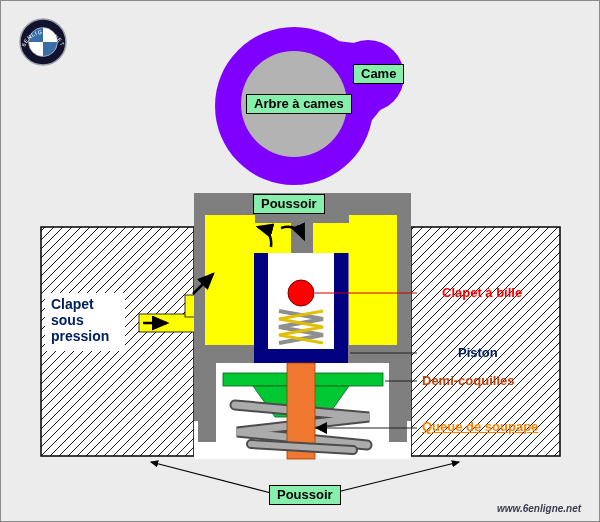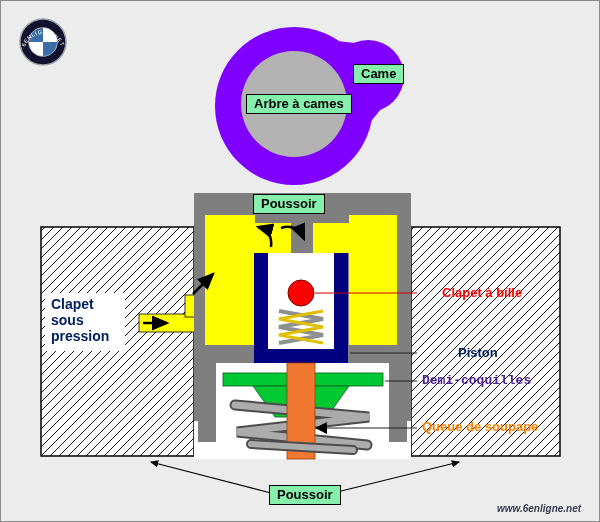--- a/index.html
+++ b/index.html
@@ -3,21 +3,21 @@
 <meta charset="utf-8">
 <style>
   html,body{margin:0;padding:0;background:#d8d8d8;font-family:"Liberation Sans",sans-serif;}
   #stage{position:relative;width:600px;height:522px;background:#ececec;border:1px solid #8a8a8a;overflow:hidden;box-sizing:border-box;}
   #schematic{position:absolute;left:0;top:0;}
   .label-box{position:absolute;background:#86efac;border:1px solid #000;color:#000;
              font-size:13px;font-weight:bold;padding:1px 7px;white-space:nowrap;line-height:16px;}
   .side-label{position:absolute;font-size:13px;font-weight:bold;white-space:nowrap;line-height:15px;}
   .red   {color:#ff0000;margin-left:20px;}
   .navy  {color:#002060;padding-left:36px;}
-  .green {color:#4c1d95;font-family:Liberation Mono, monospace;}
+  .green {color:#c2410c;}
   .orange{color:#ff8000;}
   #huile-label{position:absolute;left:50px;top:295px;width:78px;color:#002060;
                font-size:14px;font-weight:bold;line-height:16px;}
   #huile-label span{display:block;}
   #watermark{position:absolute;left:496px;top:502px;font-size:10px;font-weight:bold;color:#3c3c50;font-style:italic;}
 </style>
 </head>
 <body>
 
 <div id="stage">
@@ -107,21 +107,21 @@
 </svg>
 
 <div class="label-box" style="left:352px;top:63px;">Came</div>
 <div class="label-box" style="left:245px;top:93px;">Arbre à cames</div>
 <div class="label-box" style="left:252px;top:193px;">Poussoir</div>
 <div class="label-box" style="left:268px;top:484px;">Poussoir</div>
 
 <div class="side-label red" style="left:421px;top:284px;">Clapet à bille</div>
 <div class="side-label navy" style="left:421px;top:344px;">Piston</div>
 <div class="side-label green" style="left:421px;top:372px;">Demi-coquilles</div>
-<div class="side-label orange" style="left:421px;top:418px;">Queue de soupape</div>
+<div class="side-label orange" style="left:421px;top:418px;text-decoration:underline;">Queue de soupape</div>
 
 <div id="huile-label">
   <span>Clapet</span>
   <span>sous</span>
   <span>pression</span>
 </div>
 
 <div id="watermark">www.6enligne.net</div>
 
 </div>

